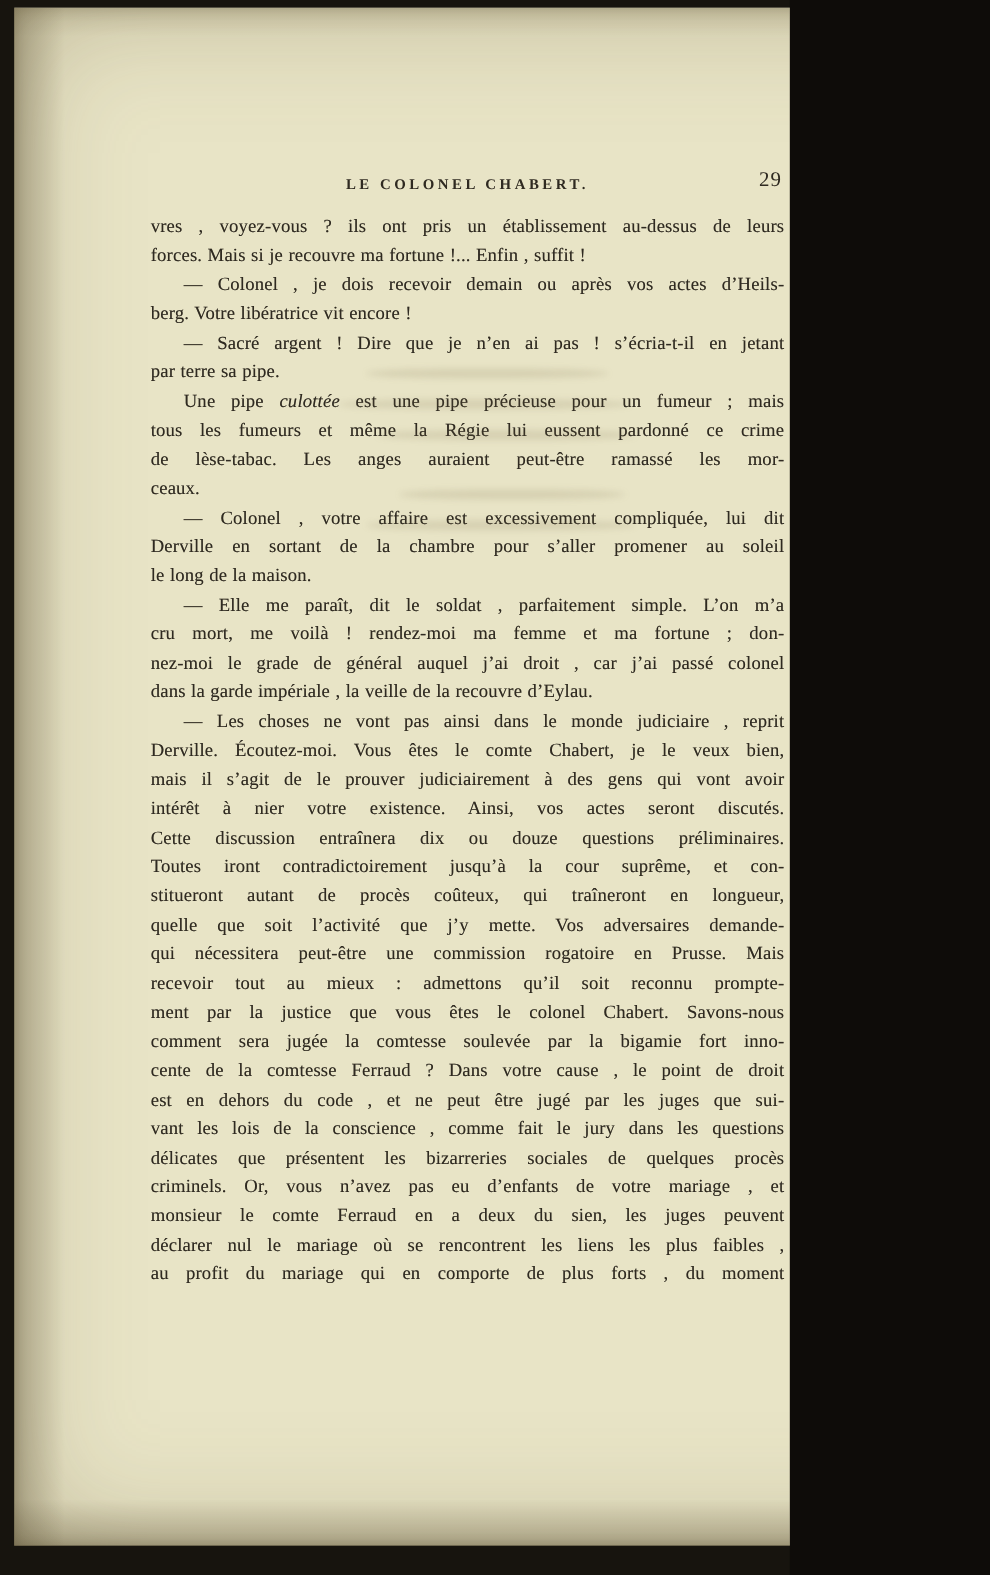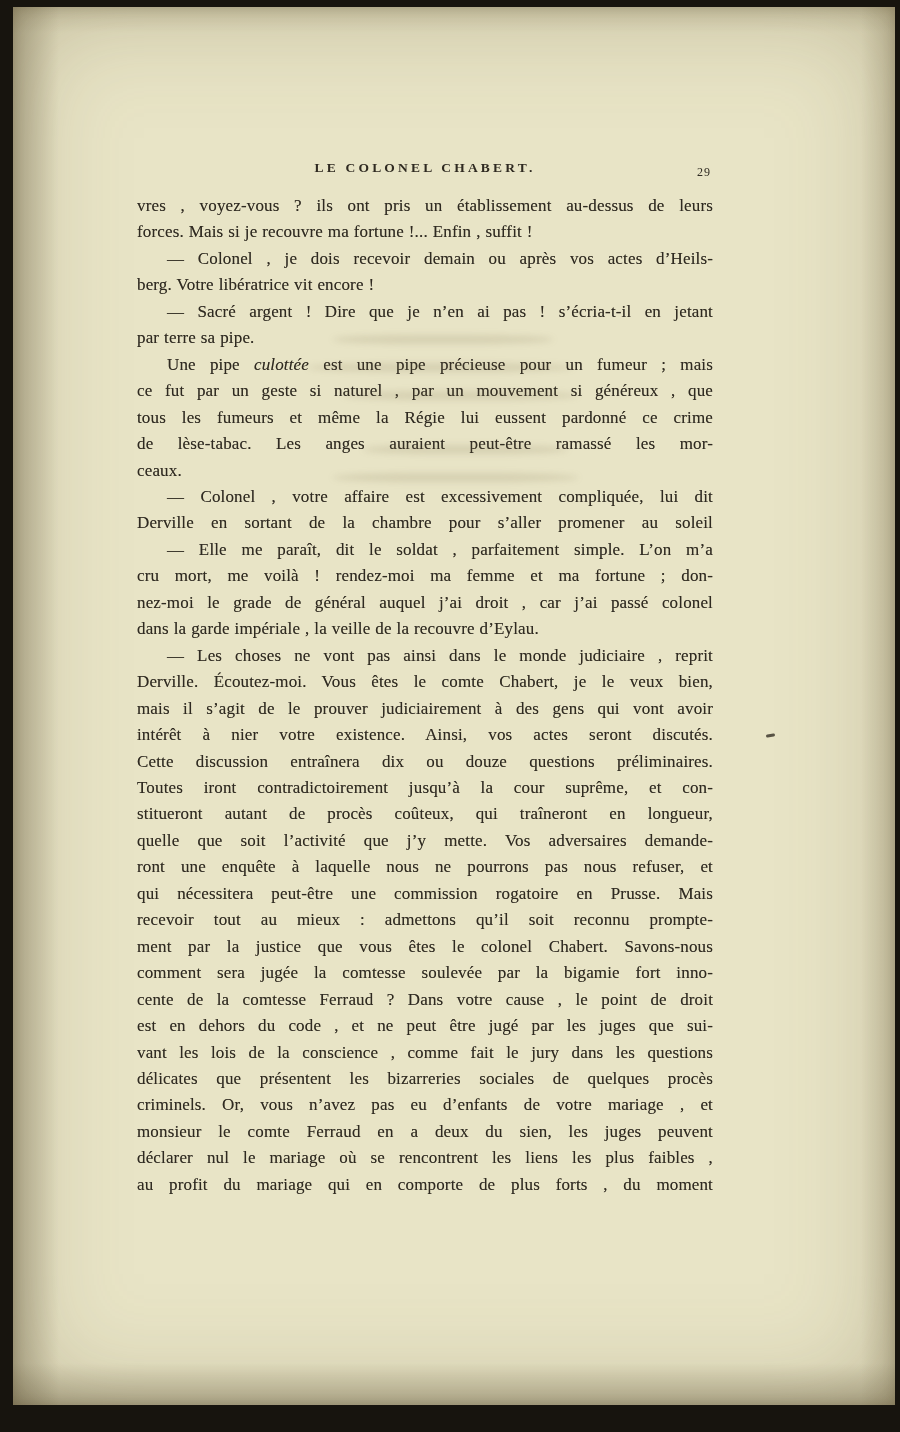--- a/index.html
+++ b/index.html
@@ -3,21 +3,21 @@
 <meta charset="utf-8">
 <style>
   * { margin:0; padding:0; box-sizing:border-box; }
   html,body { width:900px; height:1432px; }
   body {
     background:#0e0c09;
     font-family:"Liberation Serif","DejaVu Serif",serif;
     overflow:hidden;
   }
   .scan {
-    position:relative; width:900px; height:1432px;
+    position:relative; width:718px; height:1432px;
     background:var(--edge,#17140e); overflow:hidden;
   }
   .paper {
     position:absolute; left:13px; top:7px; width:882px; height:1398px;
     background:var(--paper,#e8e4c6);
     box-shadow: inset 0 0 110px rgba(106,92,56,.35), inset 0 0 12px rgba(80,68,40,.28);
   }
   .paper::before {
     content:""; position:absolute; inset:0; pointer-events:none;
     background:
@@ -28,22 +28,22 @@
   }
   .header {
     position:absolute; left:124px; top:146px; width:576px; height:32px;
     color:var(--ink,#2f2a21);
   }
   .running-title {
     position:absolute; left:0; right:0; top:7px; text-align:center;
     font-size:13.5px; font-weight:bold; letter-spacing:3.2px;
   }
   .page-number {
-    position:absolute; right:2px; top:12px;
-    font-size:12px; letter-spacing:1px;
+    position:absolute; right:2px; top:0;
+    font-size:19px; letter-spacing:1px;
   }
   .body-text {
     position:absolute; left:124px; top:186px; width:576px;
     color:var(--ink,#2f2a21); font-size:17px;
     text-shadow:0 0 .4px rgba(47,42,33,.45);
   }
   .line {
     line-height:26.45px; letter-spacing:.15px; word-spacing:.5px;
   }
   .line.just { text-align:justify; text-align-last:justify; }
@@ -87,45 +87,44 @@
         <div class="para">
           <div class="line just indent"><span>— Colonel , je dois recevoir demain ou après vos actes d’Heils-</span></div>
           <div class="line"><span>berg. Votre libératrice vit encore !</span></div>
         </div>
         <div class="para">
           <div class="line just indent"><span>— Sacré argent ! Dire que je n’en ai pas ! s’écria-t-il en jetant</span></div>
           <div class="line"><span>par terre sa pipe.</span></div>
         </div>
         <div class="para">
           <div class="line just indent"><span>Une pipe </span><i>culottée</i><span> est une pipe précieuse pour un fumeur ; mais</span></div>
-          <div class="line just"><span>ce fut par un geste si naturel , par un mouvement si généreux , que</span></div>
           <div class="line just"><span>tous les fumeurs et même la Régie lui eussent pardonné ce crime</span></div>
           <div class="line just"><span>de lèse-tabac. Les anges auraient peut-être ramassé les mor-</span></div>
           <div class="line"><span>ceaux.</span></div>
         </div>
         <div class="para">
           <div class="line just indent"><span>— Colonel , votre affaire est excessivement compliquée, lui dit</span></div>
           <div class="line just"><span>Derville en sortant de la chambre pour s’aller promener au soleil</span></div>
+          <div class="line"><span>le long de la maison.</span></div>
         </div>
         <div class="para">
           <div class="line just indent"><span>— Elle me paraît, dit le soldat , parfaitement simple. L’on m’a</span></div>
           <div class="line just"><span>cru mort, me voilà ! rendez-moi ma femme et ma fortune ; don-</span></div>
           <div class="line just"><span>nez-moi le grade de général auquel j’ai droit , car j’ai passé colonel</span></div>
           <div class="line"><span>dans la garde impériale , la veille de la recouvre d’Eylau.</span></div>
         </div>
         <div class="para">
           <div class="line just indent"><span>— Les choses ne vont pas ainsi dans le monde judiciaire , reprit</span></div>
           <div class="line just"><span>Derville. Écoutez-moi. Vous êtes le comte Chabert, je le veux bien,</span></div>
           <div class="line just"><span>mais il s’agit de le prouver judiciairement à des gens qui vont avoir</span></div>
           <div class="line just"><span>intérêt à nier votre existence. Ainsi, vos actes seront discutés.</span></div>
           <div class="line just"><span>Cette discussion entraînera dix ou douze questions préliminaires.</span></div>
           <div class="line just"><span>Toutes iront contradictoirement jusqu’à la cour suprême, et con-</span></div>
           <div class="line just"><span>stitueront autant de procès coûteux, qui traîneront en longueur,</span></div>
           <div class="line just"><span>quelle que soit l’activité que j’y mette. Vos adversaires demande-</span></div>
-          <div class="line just"><span>ront une enquête à laquelle nous ne pourrons pas nous refuser, et</span></div>
           <div class="line just"><span>qui nécessitera peut-être une commission rogatoire en Prusse. Mais</span></div>
           <div class="line just"><span>recevoir tout au mieux : admettons qu’il soit reconnu prompte-</span></div>
           <div class="line just"><span>ment par la justice que vous êtes le colonel Chabert. Savons-nous</span></div>
           <div class="line just"><span>comment sera jugée la comtesse soulevée par la bigamie fort inno-</span></div>
           <div class="line just"><span>cente de la comtesse Ferraud ? Dans votre cause , le point de droit</span></div>
           <div class="line just"><span>est en dehors du code , et ne peut être jugé par les juges que sui-</span></div>
           <div class="line just"><span>vant les lois de la conscience , comme fait le jury dans les questions</span></div>
           <div class="line just"><span>délicates que présentent les bizarreries sociales de quelques procès</span></div>
           <div class="line just"><span>criminels. Or, vous n’avez pas eu d’enfants de votre mariage , et</span></div>
           <div class="line just"><span>monsieur le comte Ferraud en a deux du sien, les juges peuvent</span></div>

